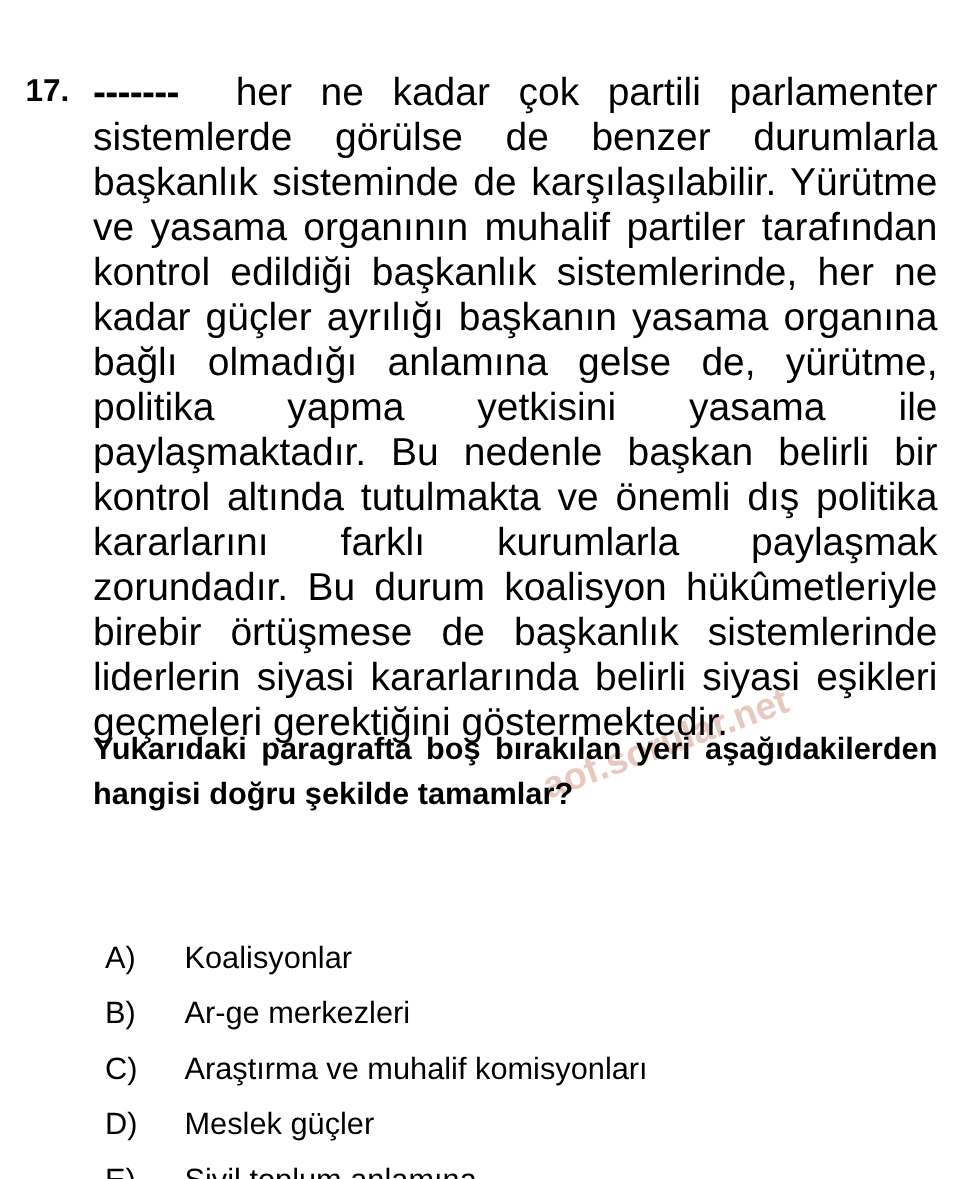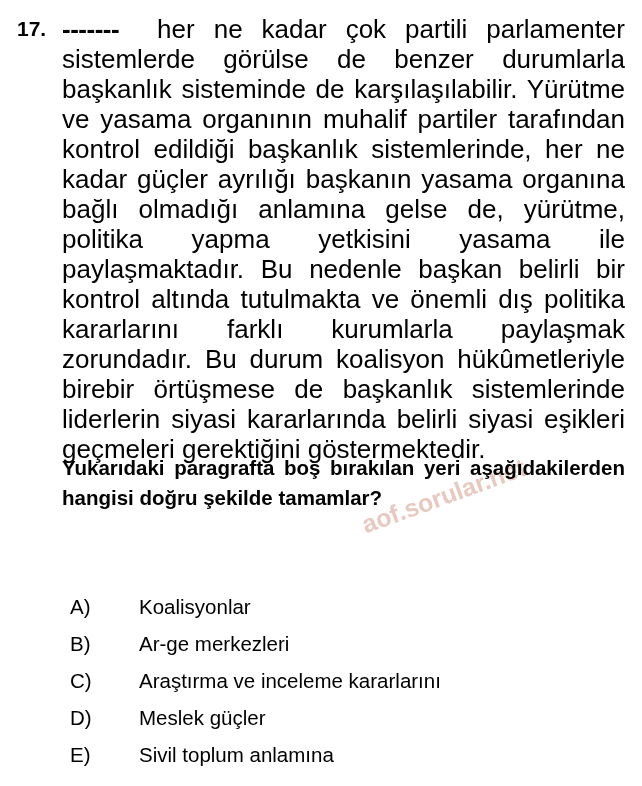--- a/index.html
+++ b/index.html
@@ -84,21 +84,21 @@
   }
   .option-letter {
     position: absolute;
     left: 70px;
     top: 0;
     font-size: 20.5px;
     width: 46px;
   }
   .option-label {
     position: absolute;
-    left: 139px;
+    left: 123px;
     top: 0;
     font-size: 20.5px;
     white-space: nowrap;
   }
 
   
   #watermark-diagonal {
     position: absolute;
     left: 358px;
     top: 512px;
@@ -119,21 +119,21 @@
     font-weight: bold;
     color: #7a8a99;
     transform: rotate(-90deg);
     transform-origin: left bottom;
     white-space: nowrap;
     pointer-events: none;
     letter-spacing: 0.5px;
   }
 
   
-  #prompt, #passage, #options, .qnum { position: absolute; z-index: 2; }
+  #prompt, #passage, #options, .qnum { position: absolute; z-index: 2; margin-top: 32px; }
   #options { position: absolute; }
 </style>
 </head>
 <body>
 
 <div id="page">
 
   <div id="watermark-diagonal">aof.sorular.net</div>
 
   <div id="question-block">
@@ -152,21 +152,21 @@
       <span class="option-label">Koalisyonlar</span>
     </div>
 
     <div class="option-row">
       <span class="option-letter">B)</span>
       <span class="option-label">Ar-ge merkezleri</span>
     </div>
 
     <div class="option-row">
       <span class="option-letter">C)</span>
-      <span class="option-label">Araştırma ve inceleme kararlarını</span>
+      <span class="option-label">Araştırma ve muhalif komisyonları</span>
     </div>
 
     <div class="option-row">
       <span class="option-letter">D)</span>
       <span class="option-label">Meslek güçler</span>
     </div>
 
     <div class="option-row">
       <span class="option-letter">E)</span>
       <span class="option-label">Sivil toplum anlamına</span>

